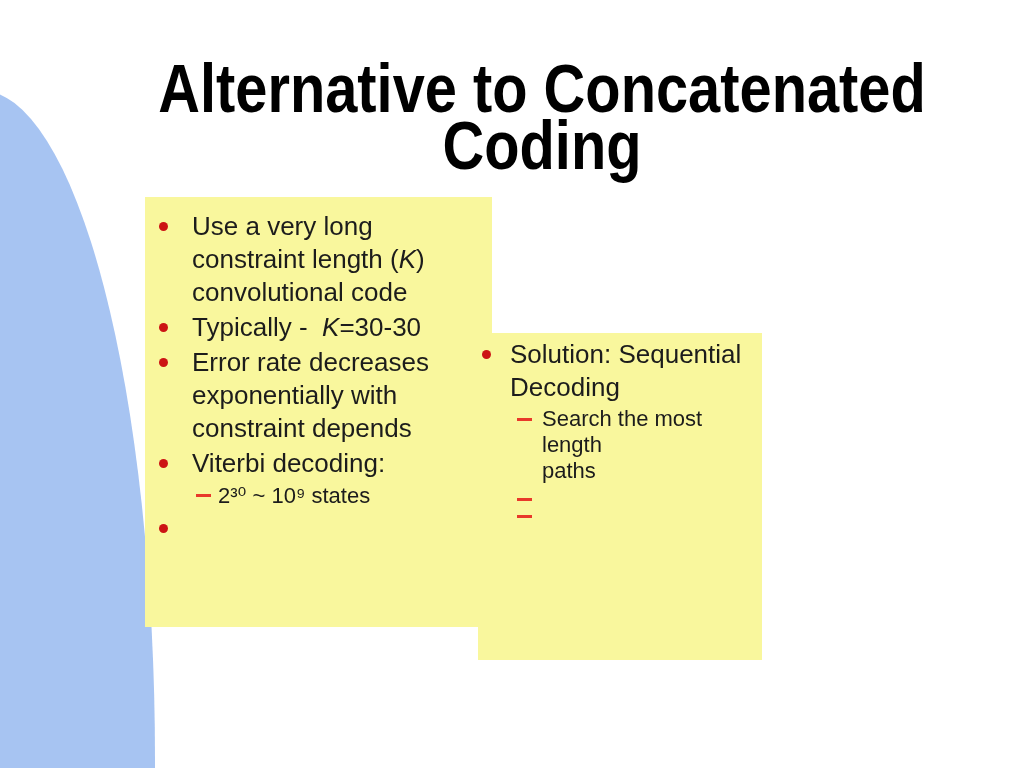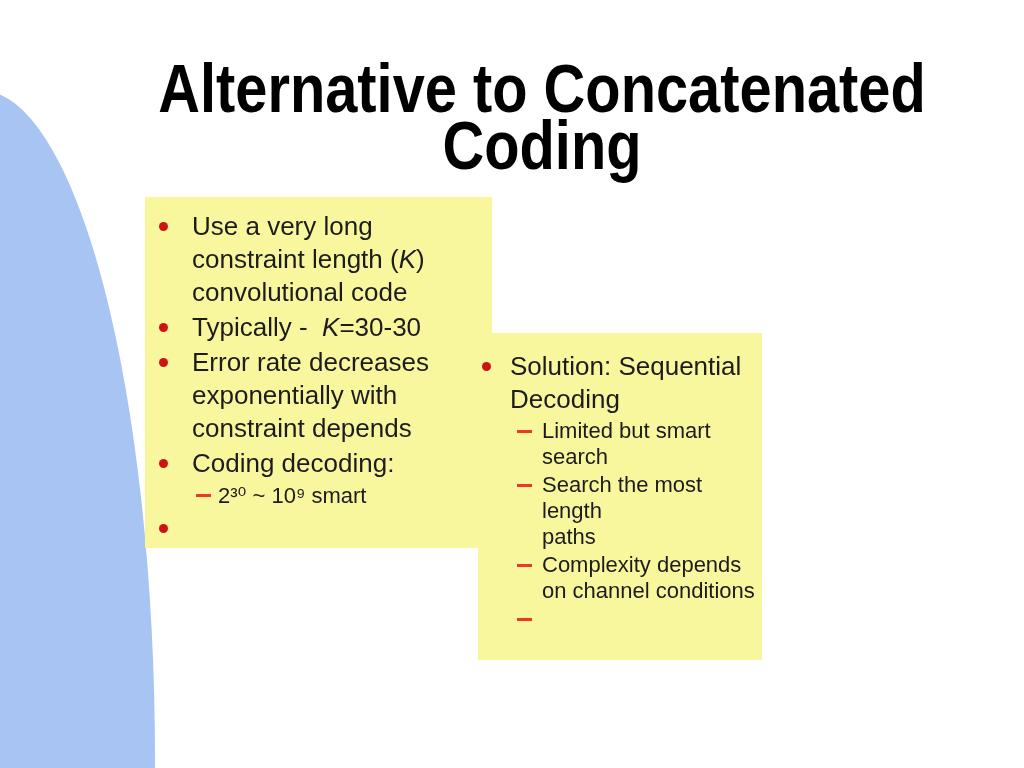--- a/index.html
+++ b/index.html
@@ -26,22 +26,22 @@
     transform: scaleX(0.85);
     transform-origin: 50% 0;
   }
 
   .box {
     position: absolute;
     background: var(--box_fill, #f9f79d);
     box-sizing: border-box;
     overflow: hidden;
   }
-  .box-left  { left: 145px; top: 197px; width: 347px; height: 351px; padding-top: 13px; }
-  .box-right { left: 478px; top: 333px; width: 284px; height: 327px; padding-top: 17px; }
+  .box-left  { left: 145px; top: 197px; width: 347px; height: 430px; padding-top: 13px; }
+  .box-right { left: 478px; top: 333px; width: 284px; height: 327px; padding-top: 5px; }
 
   .item { display: flex; align-items: flex-start; margin-bottom: 2px; }
   .txt { white-space: pre-line; color: var(--text, #1c1c1c); }
   .main > .txt { font-size: 26px; line-height: 33px; }
   .box-left  .sub > .txt { font-size: 22px; line-height: 28px; }
   .box-right .sub > .txt { font-size: 22px; line-height: 26px; }
   .it { font-style: italic; }
 
   .dot {
     flex: 0 0 auto;
@@ -95,58 +95,51 @@
 
     <div class="item main">
       <span class="dot"></span>
       <div class="txt"><span>Error rate decreases
 exponentially with
 constraint depends</span></div>
     </div>
 
     <div class="item main">
       <span class="dot"></span>
-      <div class="txt"><span>Coding decoding:</span></div>
+      <div class="txt"><span>Viterbi decoding:</span></div>
     </div>
 
     <div class="item sub">
       <span class="dash"></span>
-      <div class="txt"><span>2³⁰ ~ 10⁹ smart</span></div>
+      <div class="txt"><span>2³⁰ ~ 10⁹ states</span></div>
     </div>
 
     <div class="item main">
       <span class="dot"></span>
     </div>
 
   </div>
 
   <div class="box box-right">
 
     <div class="item main">
       <span class="dot"></span>
       <div class="txt"><span>Solution: Sequential
 Decoding</span></div>
     </div>
 
-    <div class="item sub">
-      <span class="dash"></span>
-      <div class="txt"><span>Limited but smart
-search</span></div>
-    </div>
 
     <div class="item sub">
       <span class="dash"></span>
       <div class="txt"><span>Search the most length
 paths</span></div>
     </div>
 
     <div class="item sub">
       <span class="dash"></span>
-      <div class="txt"><span>Complexity depends
-on channel conditions</span></div>
     </div>
 
     <div class="item sub">
       <span class="dash"></span>
     </div>
 
   </div>
 
 </div>
 

